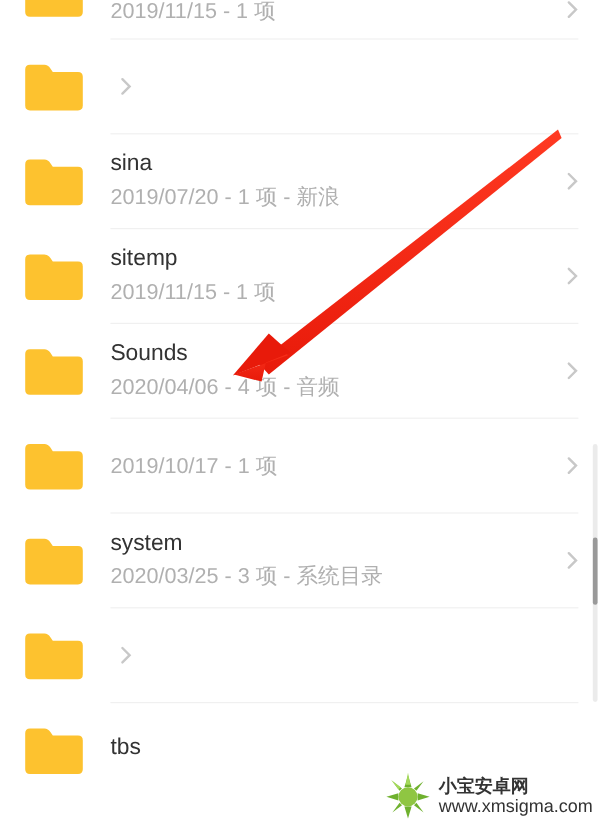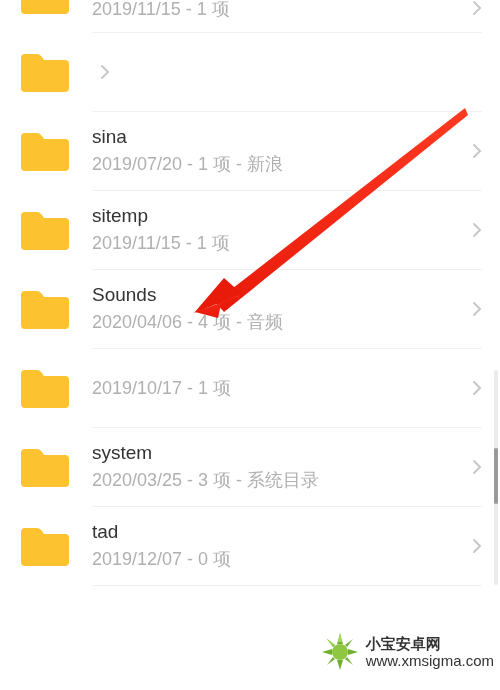--- a/index.html
+++ b/index.html
@@ -109,21 +109,21 @@
       border-radius: 2px;
     }
     .arrow-annotation {
       position: absolute;
       pointer-events: none;
       z-index: 5;
     }
     .watermark {
       position: absolute;
       right: 6px;
-      bottom: 16px;
+      bottom: 4px;
       display: flex;
       align-items: center;
       gap: 4px;
       z-index: 10;
     }
     .watermark-logo {
       width: 44px;
       height: 44px;
     }
     .watermark-text {
@@ -268,32 +268,38 @@
     </div>
   </div>
   <div class="separator"></div>
 
   <div class="file-item">
     <div class="folder-icon">
       <svg viewBox="0 0 56 48">
           <path d="M4 10 Q4 6 8 6 L20 6 Q23 6 25 9 L27 12 L48 12 Q52 12 52 16 L52 40 Q52 44 48 44 L8 44 Q4 44 4 40 Z" fill="#fdc22f"></path>
         </svg>
     </div>
-    <div class="file-info">
-      <div class="file-name">tad</div>
-      <div class="file-meta">2019/12/07 - 0 项</div>
-    </div>
-    <div class="chevron">
-      <svg width="10" height="16" viewBox="0 0 10 16">
-          <path d="M2 2 L8 8 L2 14" stroke="#c8c8c8" stroke-width="2" fill="none" stroke-linecap="round"></path>
-        </svg>
-    </div>
-  </div>
-  <div class="separator"></div>
-
+    <div class="chevron">
+      <svg width="10" height="16" viewBox="0 0 10 16">
+          <path d="M2 2 L8 8 L2 14" stroke="#c8c8c8" stroke-width="2" fill="none" stroke-linecap="round"></path>
+        </svg>
+    </div>
+  </div>
+  <div class="separator"></div>
+
+  <div class="file-item clipped-bottom">
+    <div class="folder-icon">
+      <svg viewBox="0 0 56 48">
+          <path d="M4 10 Q4 6 8 6 L20 6 Q23 6 25 9 L27 12 L48 12 Q52 12 52 16 L52 40 Q52 44 48 44 L8 44 Q4 44 4 40 Z" fill="#fdc22f"></path>
+        </svg>
+    </div>
+    <div class="file-info">
+      <div class="file-name">tbs</div>
+    </div>
+  </div>
 
 </div>
 
 <div class="scrollbar-track"></div>
 <div class="scrollbar-thumb"></div>
 
 <svg class="arrow-annotation" width="500" height="690" style="left:0;top:0;">
   <defs>
     <linearGradient id="arrg" x1="0" y1="0" x2="0" y2="1">
       <stop offset="0%" stop-color="#ff3a22"></stop>

